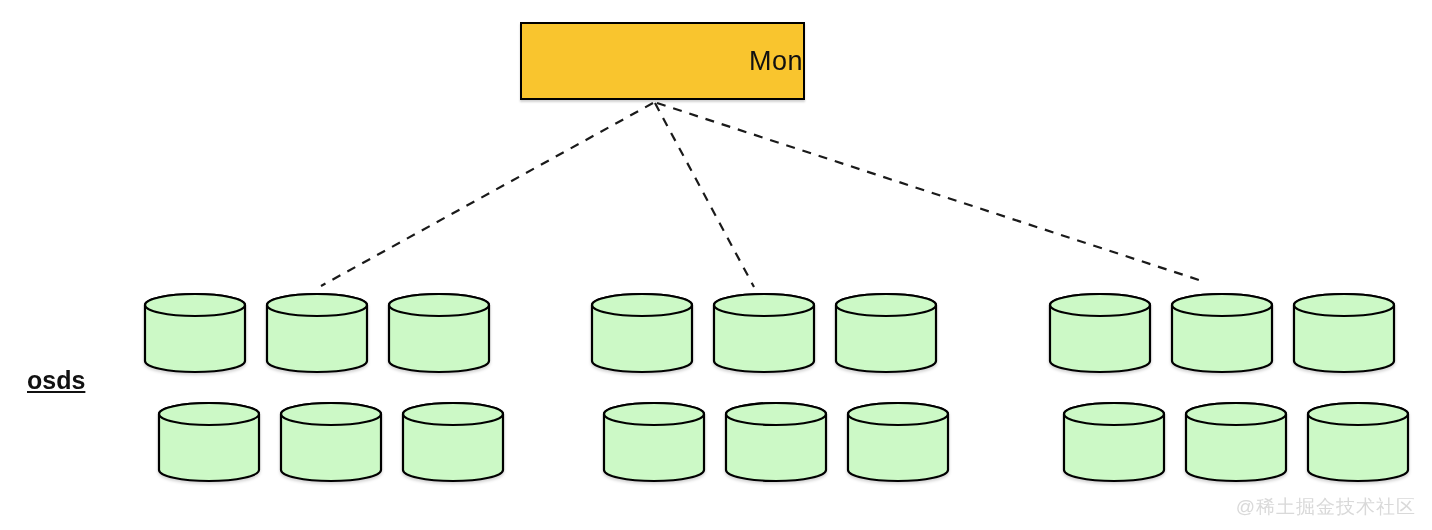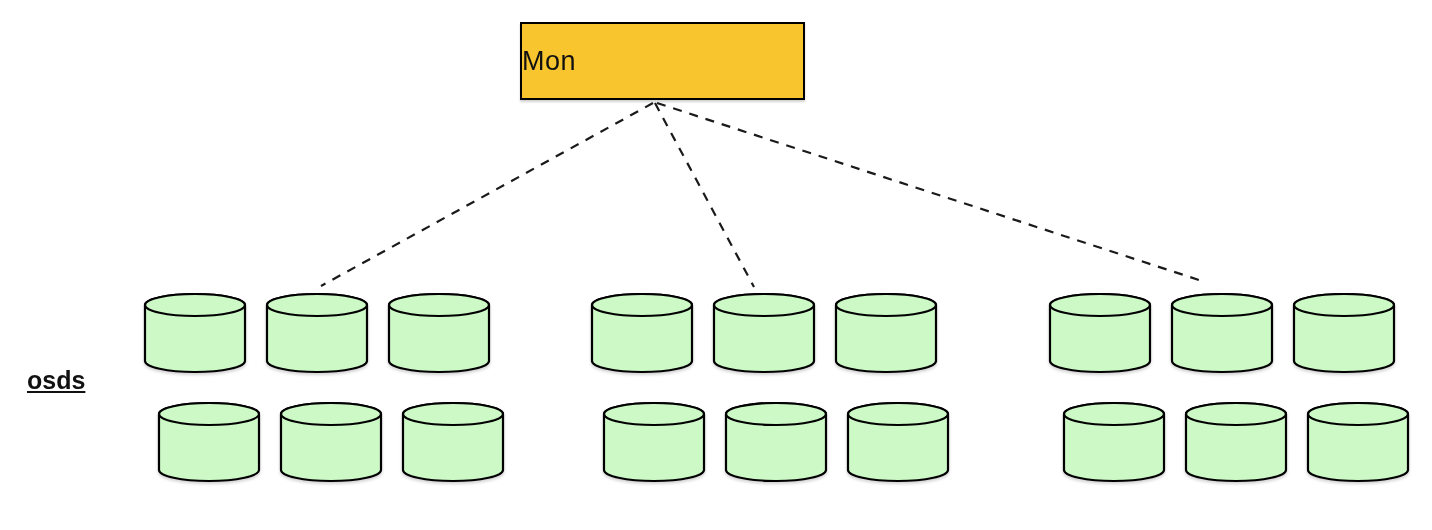--- a/index.html
+++ b/index.html
@@ -25,21 +25,21 @@
   .mon-box {
     position: absolute;
     left: 520px;
     top: 22px;
     width: 285px;
     height: 78px;
     border: 2.5px solid #000000;
     box-sizing: border-box;
     display: flex;
     align-items: center;
-    justify-content: flex-start;
+    justify-content: flex-end;
     box-shadow: 0 2px 2px rgba(0,0,0,0.18);
   }
   .mon-box span {
     font-size: 27px;
     font-weight: 500;
     color: #111111;
     letter-spacing: 0.5px;
   }
   .osds-label {
     position: absolute;
@@ -150,14 +150,15 @@
       <div class="cyl" style="left: 1184px; top: 401px;"><svg width="104" height="82" viewBox="0 0 104 82">
           <path d="M2 13 a50 11 0 0 1 100 0 v56 a50 11 0 0 1 -100 0 Z" fill="#CCF9C6" stroke="#000000" stroke-width="2.2"></path>
           <ellipse cx="52" cy="13" rx="50" ry="11" fill="#CCF9C6" stroke="#000000" stroke-width="2.2"></ellipse>
         </svg></div>
       <div class="cyl" style="left: 1306px; top: 401px;"><svg width="104" height="82" viewBox="0 0 104 82">
           <path d="M2 13 a50 11 0 0 1 100 0 v56 a50 11 0 0 1 -100 0 Z" fill="#CCF9C6" stroke="#000000" stroke-width="2.2"></path>
           <ellipse cx="52" cy="13" rx="50" ry="11" fill="#CCF9C6" stroke="#000000" stroke-width="2.2"></ellipse>
         </svg></div>
     </div>
 
+  <div class="watermark" style="color: rgb(217, 217, 217);">@稀土掘金技术社区</div>
 
 </div>
 
 </body></html>

